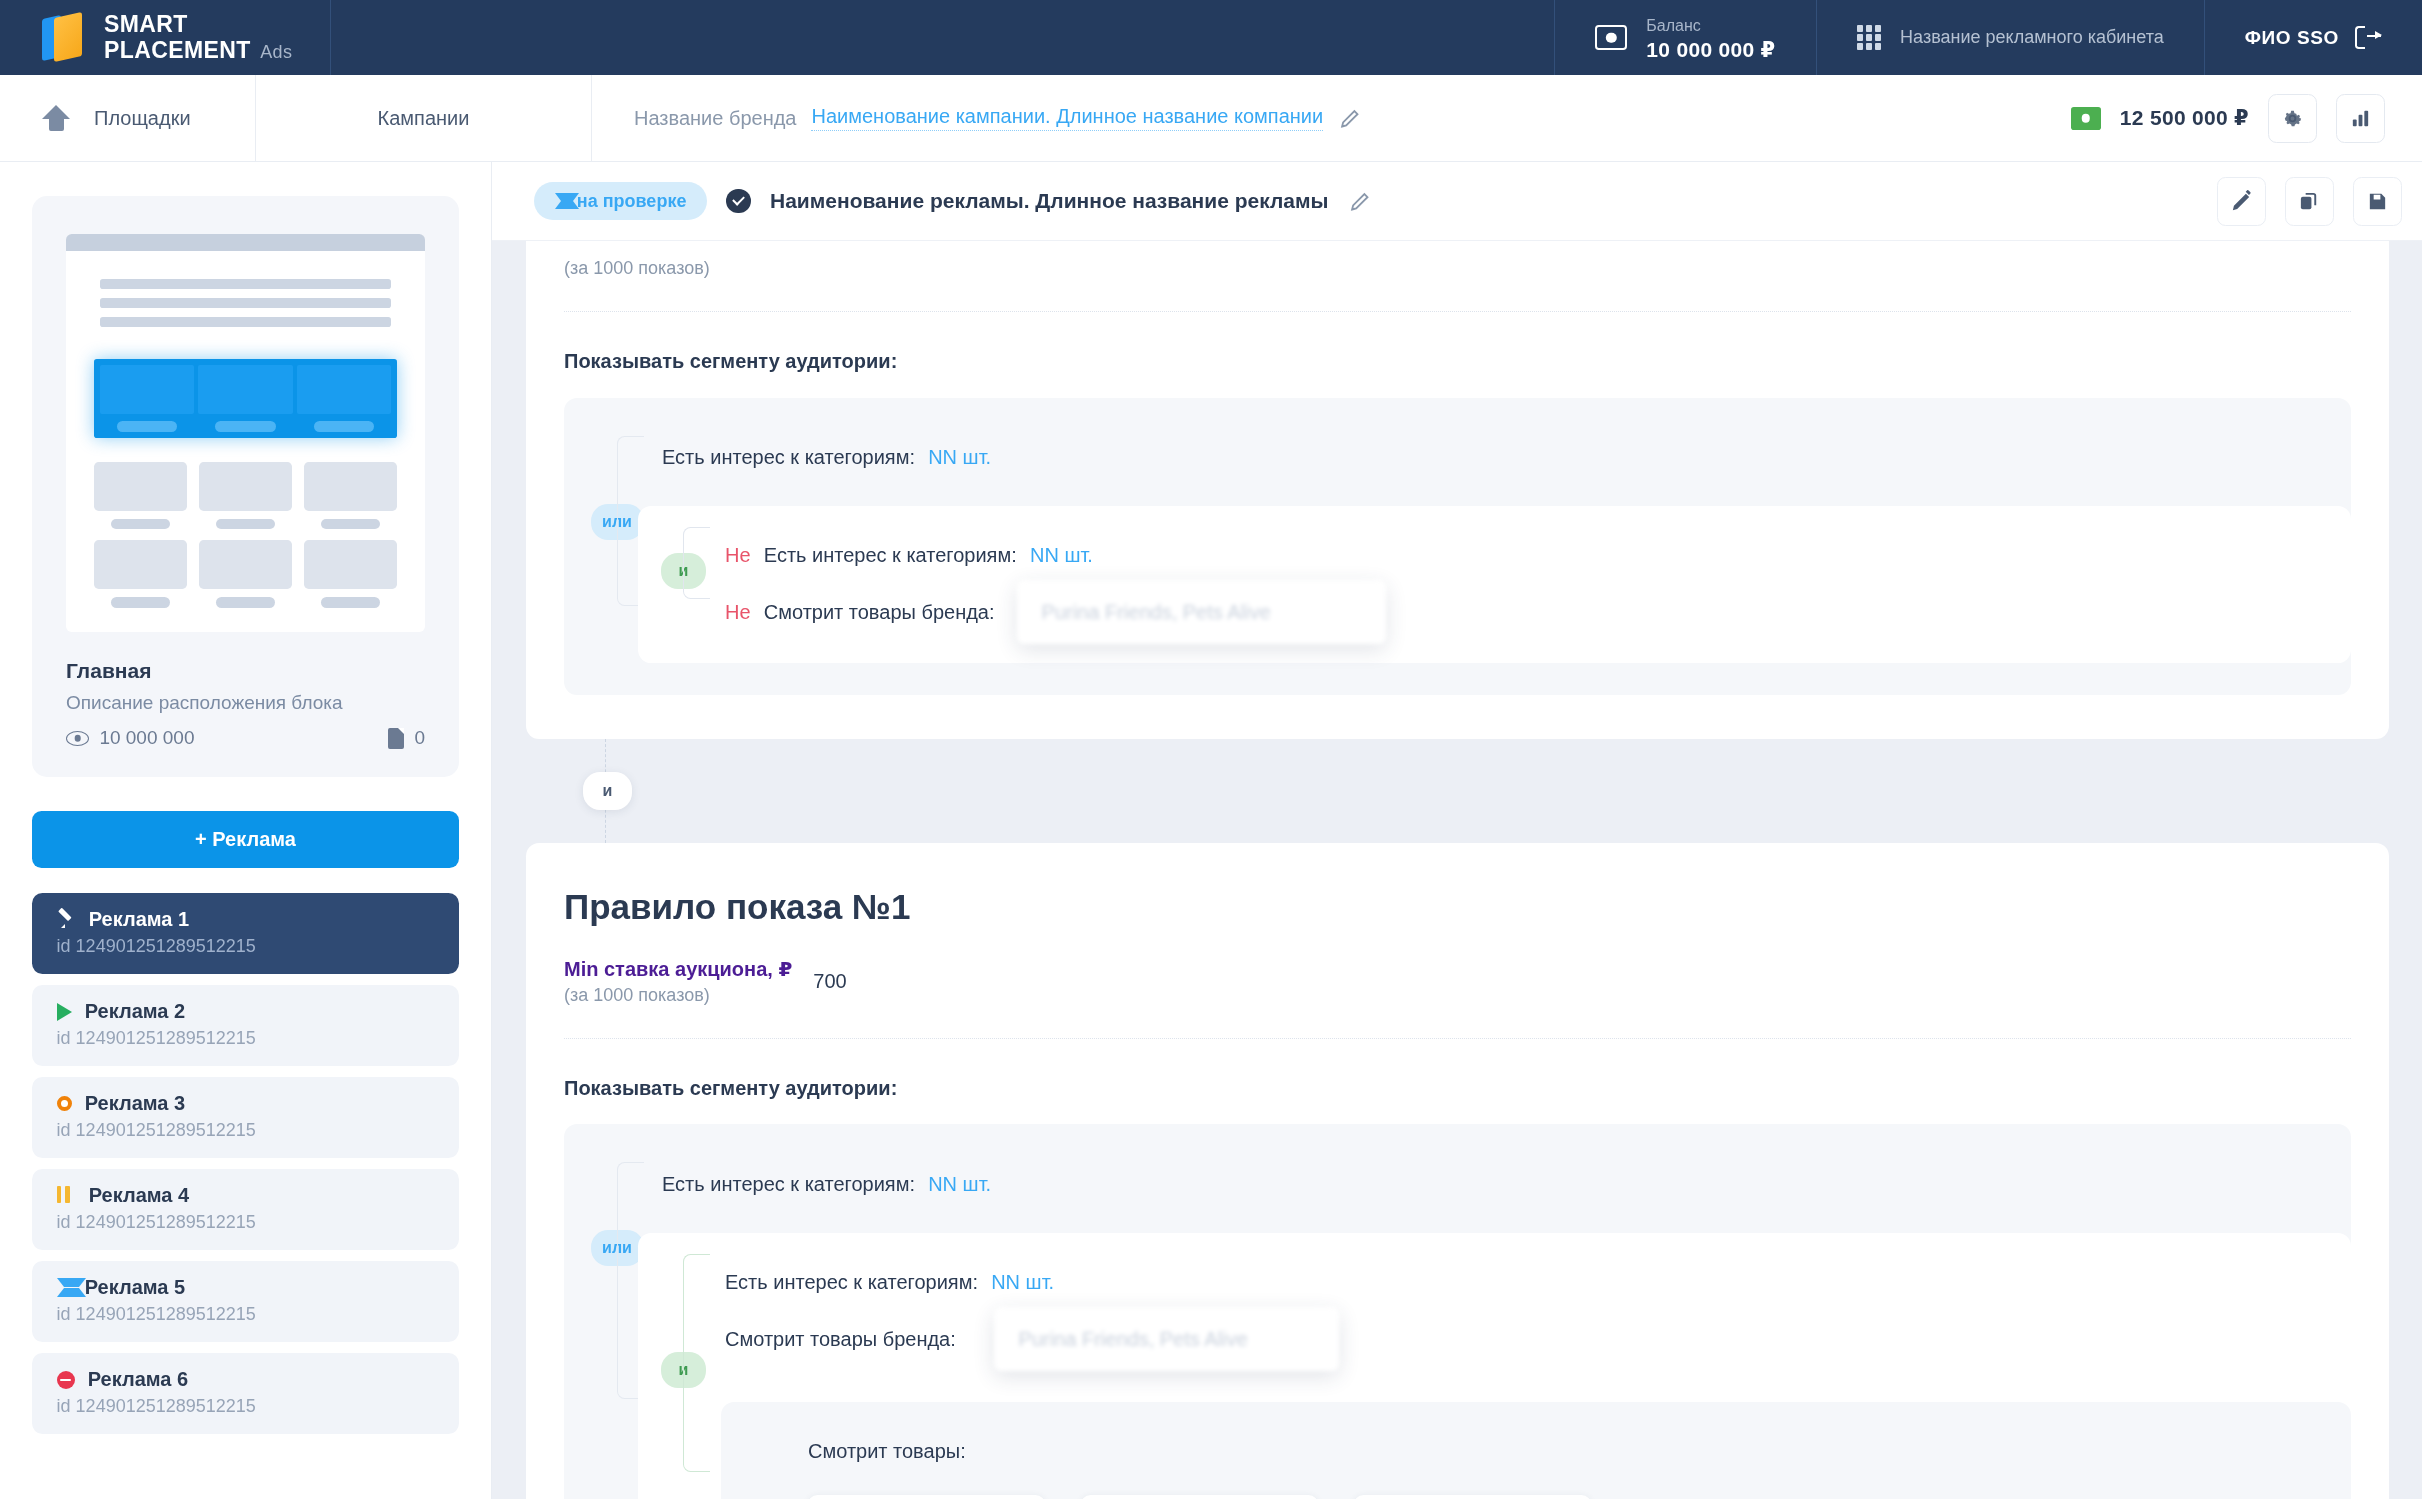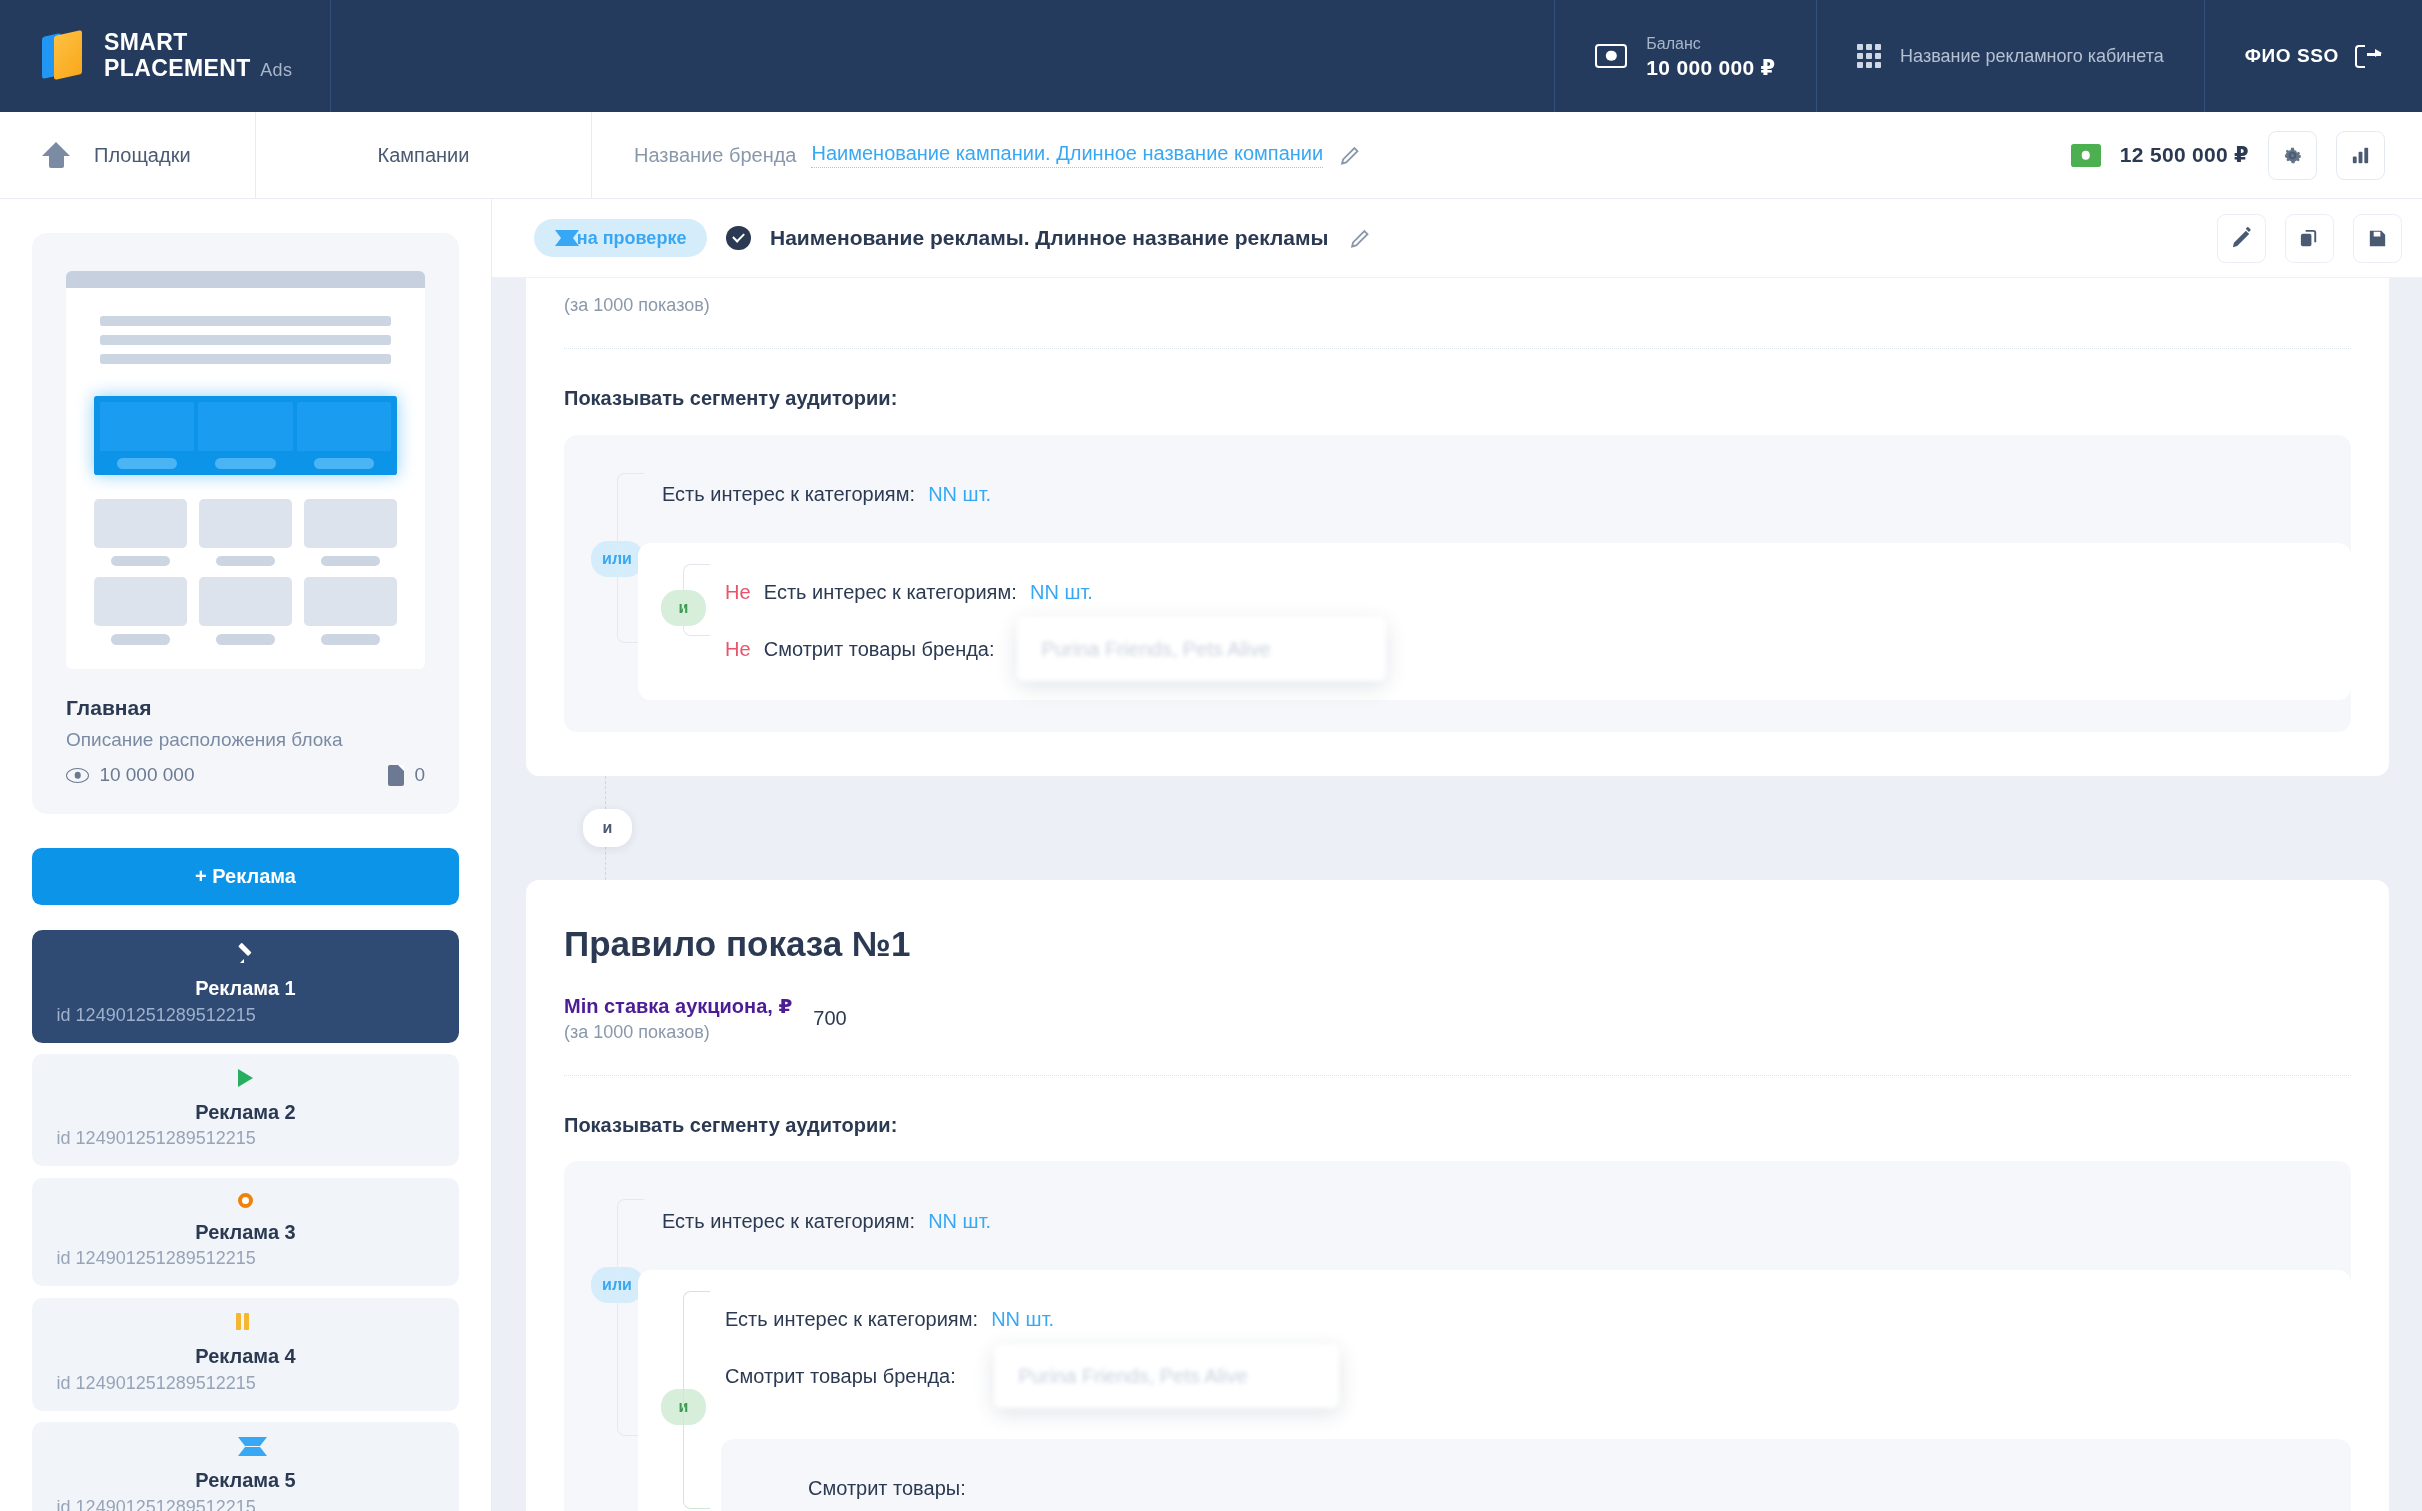--- a/index.html
+++ b/index.html
@@ -5,21 +5,21 @@
   * { box-sizing: border-box; margin: 0; padding: 0; }
   html, body {
     width: 2423px; height: 1511px;
     background: #ffffff;
     font-family: "Liberation Sans", "DejaVu Sans", sans-serif;
     overflow: hidden;
   }
 
   
   .topbar {
-    height: 112px;
+    height: 75px;
     background: #243b5e;
     display: flex;
     align-items: stretch;
     color: #fff;
   }
   .brand {
     width: 331px;
     display: flex;
     align-items: center;
     gap: 17px;
@@ -189,21 +189,21 @@
     margin-top: 34px; height: 57px; border-radius: 9.5px;
     background: #0b94e8; color:#fff; font-size:20px; font-weight:bold;
     display:flex; align-items:center; justify-content:center; gap: 11.4px;
   }
   .ad-list { margin-top: 24.6px; display:flex; flex-direction: column; gap: 11.4px; }
   .ad-item {
     background:#f1f4f9; border-radius: 10.4px; padding: 15px 24.6px 17px 24.6px;
   }
   .ad-item.active { background:#2f4straße; }
   .ad-item.active { background:#2f4a73; }
-  .ad-name-row { display:flex; align-items:center; gap: 13.2px; flex-direction: column; }
+  .ad-name-row { display:flex; align-items:center; gap: 13.2px; }
   .ad-name { font-size: 20px; font-weight: bold; color:#2b3a52; }
   .ad-item.active .ad-name { color:#fff; }
   .ad-id { font-size: 18px; color:#97a4b7; margin-top: 4.7px; }
   .ad-item.active .ad-id { color:#9fb1cc; }
   .st { width: 19px; height:19px; flex:none; }
   .st-pencil { position:relative; }
   .st-pencil:before {
     content:''; position:absolute; left:1.9px; top:1.9px; width:14px; height:4.7px;
     background:#fff; transform: rotate(45deg); border-radius:0.9px;
   }

